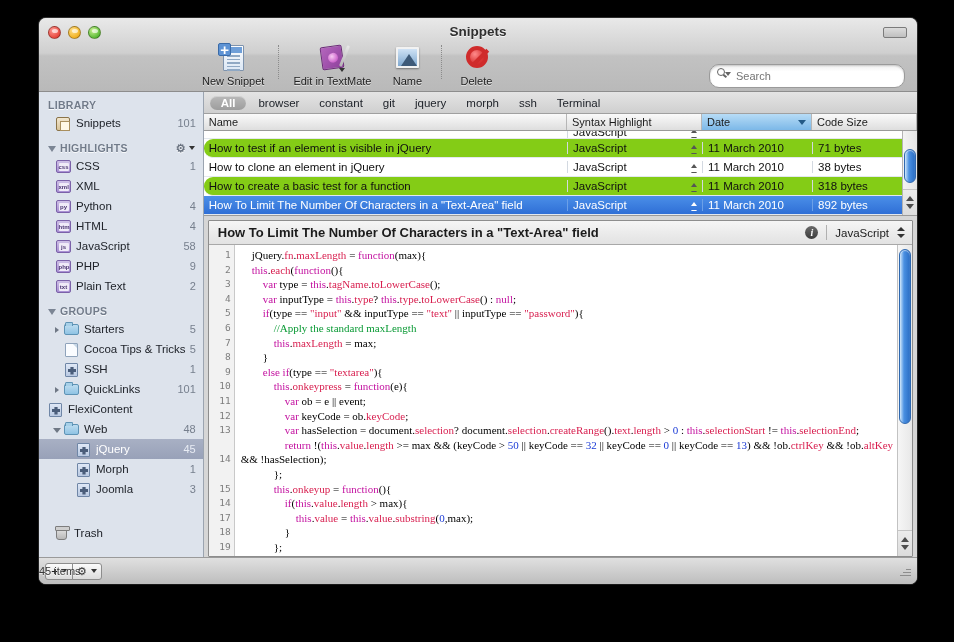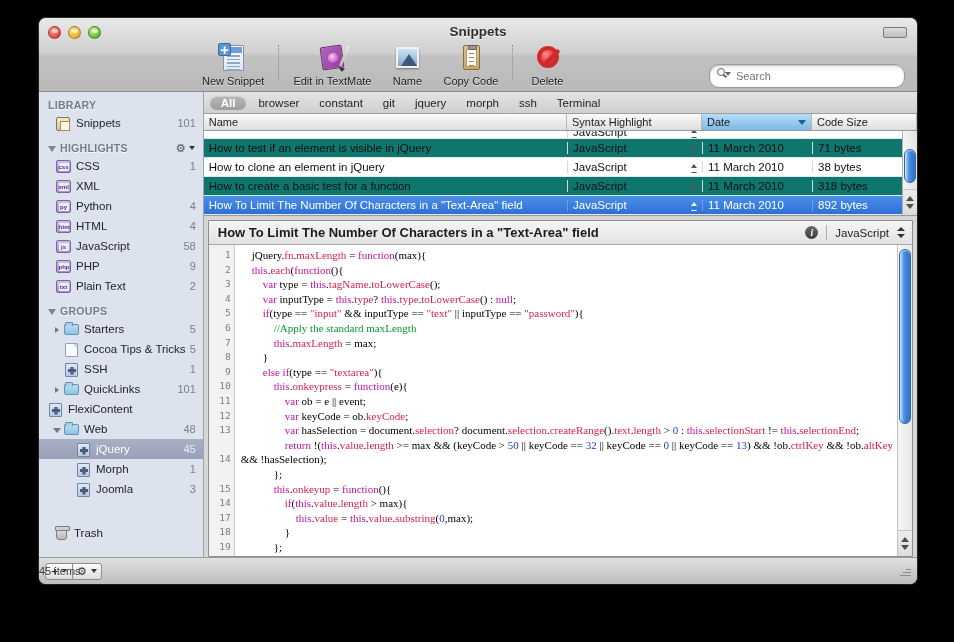--- a/index.html
+++ b/index.html
@@ -392,21 +392,21 @@
   .c-syn  { flex: 0 0 135px; }
   .c-date { flex: 0 0 110px; }
   .c-size { flex: 0 0 105px; }
 
   #list-rows { flex:1 1 auto; overflow:hidden; font-size:11.5px; }
   .lrow {
     display:flex; height:19px; align-items:center;
     border-bottom:1px solid #e3e8ee;
     color:#101010;
   }
-  .lrow.alt { background:#0f766e; }
+  .lrow.alt { background:#84cc16;border-radius:9px; }
   .lrow.sel { background: linear-gradient(to bottom,#4b8fe8,#2f6fd6); color:#fff; }
   .lrow .cell { padding-left:5px; overflow:hidden; white-space:nowrap; }
   .lrow .c-syn { border-left:1px solid #d3d9e1; position:relative; }
   .lrow.sel .c-syn, .lrow.sel .c-date, .lrow.sel .c-size { border-left:1px solid #6ba0e8; }
   .lrow .c-date { border-left:1px solid #d3d9e1; }
   .lrow .c-size { border-left:1px solid #d3d9e1; }
   .stepper {
     position:absolute; right:4px; top:3px; width:7px;height:12px;
     display:flex;flex-direction:column;justify-content:space-between;
   }
@@ -591,34 +591,20 @@
         <div class="tb-label">Edit in TextMate</div>
       </div>
 
       <div class="tb-item">
         <div class="tb-icon">
           <div class="ico-mail"></div>
         </div>
         <div class="tb-label">Name</div>
       </div>
 
-      <div class="tb-item">
-        <div class="tb-icon">
-          <div class="ico-clip">
-            <div class="paper">
-                <i></i>
-                <i></i>
-                <i></i>
-                <i></i>
-              </div>
-            <div class="clipTop"></div>
-          </div>
-        </div>
-        <div class="tb-label">Copy Code</div>
-      </div>
 
       <div class="tb-sep"></div>
 
       <div class="tb-item">
         <div class="tb-icon">
           <div class="ico-del"></div>
         </div>
         <div class="tb-label">Delete</div>
       </div>
     </div>

